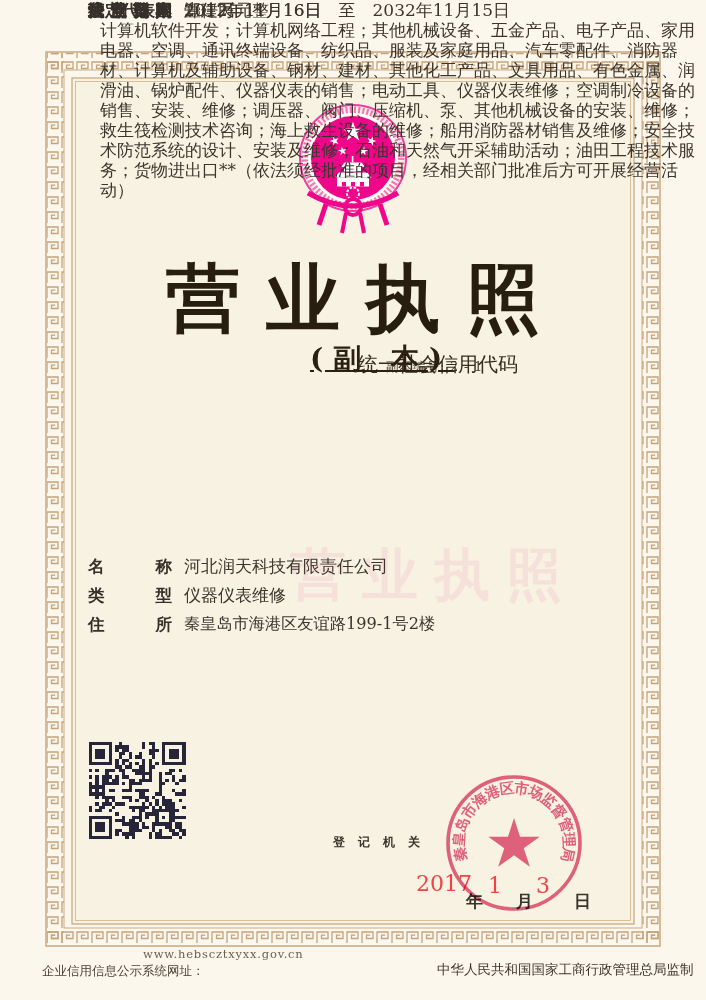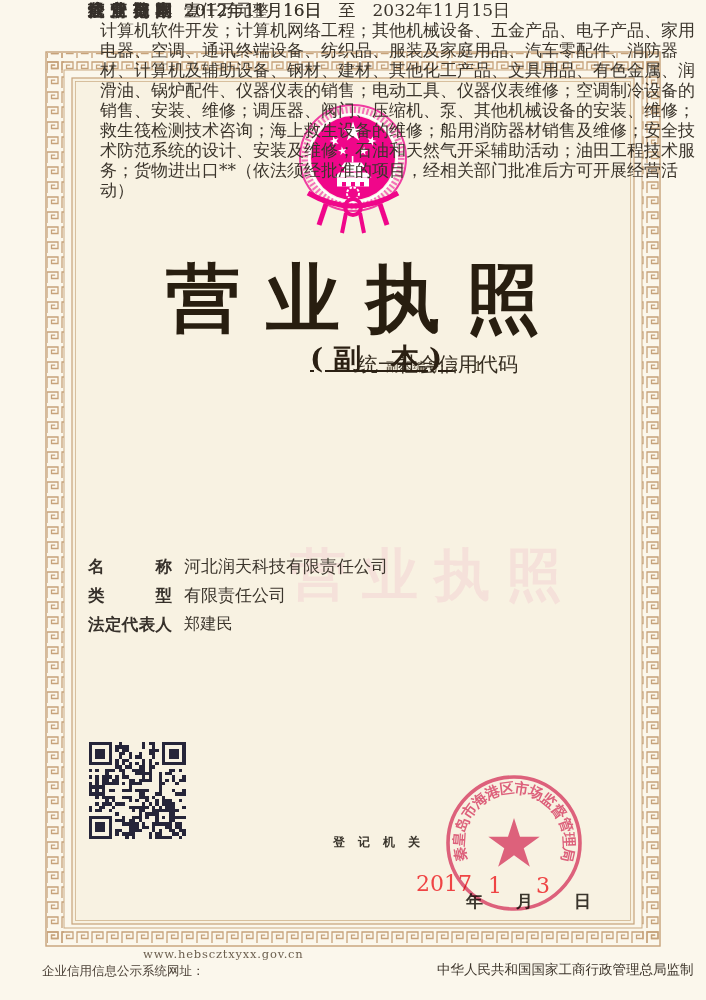--- a/index.html
+++ b/index.html
@@ -127,21 +127,24 @@
   <div class="abs copy-serial">副本编号: 2 - 1</div>
   <div class="abs credit-label">统一社会信用代码</div>
   <div class="abs copy-type">(副 本)</div>
 
   <div class="abs bleed">营业执照</div>
 
   <div class="field-row">
     <span class="flabel">名称</span><span class="fvalue">河北润天科技有限责任公司</span>
   </div>
   <div class="field-row">
-    <span class="flabel">类型</span><span class="fvalue">有限责任公司</span>
+    <span class="flabel">类型</span><span class="fvalue">仪器仪表维修</span>
+  </div>
+  <div class="field-row">
+    <span class="flabel">住所</span><span class="fvalue">秦皇岛市海港区友谊路199-1号2楼</span>
   </div>
   <div class="field-row">
     <span class="flabel">法定代表人</span><span class="fvalue">郑建民</span>
   </div>
   <div class="field-row">
     <span class="flabel">注册资本</span><span class="fvalue">壹仟万元整</span>
   </div>
   <div class="field-row">
     <span class="flabel">成立日期</span><span class="fvalue">2012年11月16日</span>
   </div>

